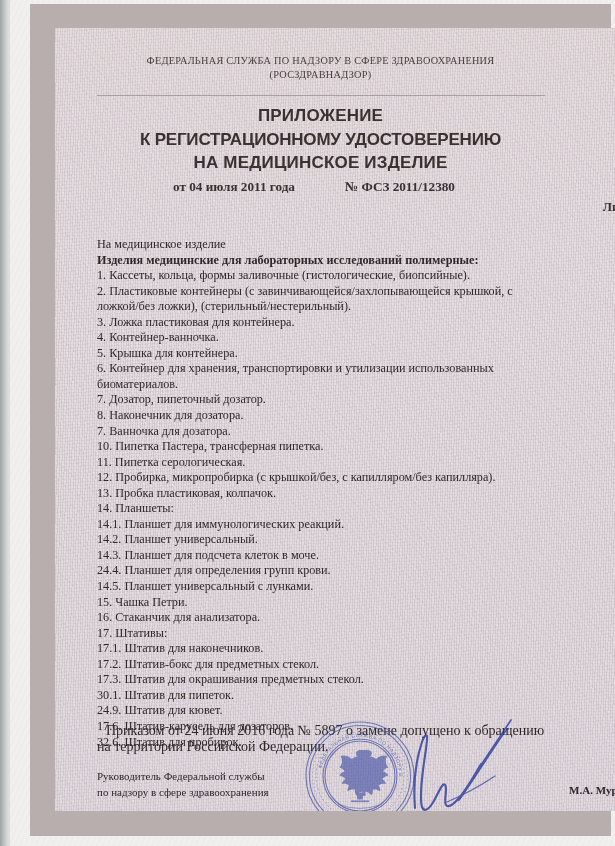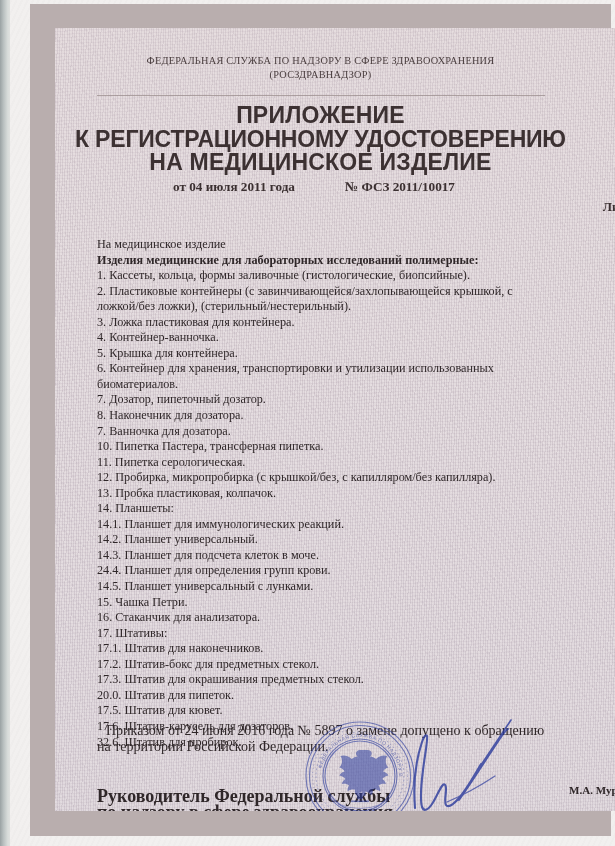--- a/index.html
+++ b/index.html
@@ -114,21 +114,21 @@
     opacity: 0.75;
   }
 
   .title {
     position: absolute;
     left: 0; top: 76px;
     width: 531px;
     text-align: center;
     font-family: "Liberation Sans", sans-serif;
     font-weight: bold;
-    font-size: 23px;
+    font-size: 17px;
     color: #3c3132;
     line-height: 23.5px;
     letter-spacing: 0.2px;
   }
   .title .l2 { letter-spacing: -0.2px; }
 
   .docline {
     position: absolute;
     left: 0; top: 151px;
     width: 531px;
@@ -168,23 +168,23 @@
     width: 462px;
     font-size: 14px;
     color: #2f2729;
     line-height: 15.5px;
     text-indent: 9px;
   }
 
   
   .sig-title {
     position: absolute;
-    left: 42px; top: 760px;
-    font-weight: bold;
-    font-size: 18px;
+    left: 42px; top: 740px;
+    font-weight: normal;
+    font-size: 11px;
     color: #2f2729;
     line-height: 16px;
   }
   .sig-name {
     position: absolute;
     right: 20px; top: 756px;
     font-weight: bold;
     font-size: 11px;
     color: #2f2729;
   }
@@ -231,21 +231,21 @@
       <div class="rule"></div>
 
       <div class="title">
         <div>ПРИЛОЖЕНИЕ</div>
         <div class="l2">К РЕГИСТРАЦИОННОМУ УДОСТОВЕРЕНИЮ</div>
         <div>НА МЕДИЦИНСКОЕ ИЗДЕЛИЕ</div>
       </div>
 
       <div class="docline">
         <span class="date">от  04 июля 2011 года</span>
-        <span class="num">№  ФСЗ 2011/10017</span>
+        <span class="num">№  ФСЗ 2011/12380</span>
       </div>
       <div class="sheet">Лист  1</div>
 
       <div class="body-block">
         <div class="row">На медицинское изделие</div>
         <div class="row b">Изделия медицинские для лабораторных исследований полимерные:</div>
         <div id="item-list">
             <div class="row">1. Кассеты, кольца, формы заливочные (гистологические, биопсийные).</div>
             <div class="row">2. Пластиковые контейнеры (с завинчивающейся/захлопывающейся крышкой, с ложкой/без ложки), (стерильный/нестерильный).</div>
             <div class="row">3. Ложка пластиковая для контейнера.</div>
@@ -264,22 +264,22 @@
             <div class="row">14.2. Планшет универсальный.</div>
             <div class="row">14.3. Планшет для подсчета клеток в моче.</div>
             <div class="row">24.4. Планшет для определения групп крови.</div>
             <div class="row">14.5. Планшет универсальный с лунками.</div>
             <div class="row">15. Чашка Петри.</div>
             <div class="row">16. Стаканчик для анализатора.</div>
             <div class="row">17. Штативы:</div>
             <div class="row">17.1. Штатив для наконечников.</div>
             <div class="row">17.2. Штатив-бокс для предметных стекол.</div>
             <div class="row">17.3. Штатив для окрашивания предметных стекол.</div>
-            <div class="row">20.0. Штатив для пипеток.</div>
-            <div class="row">17.5. Штатив для кювет.</div>
+            <div class="row">30.1. Штатив для пипеток.</div>
+            <div class="row">24.9. Штатив для кювет.</div>
             <div class="row">17.6. Штатив-карусель для дозаторов.</div>
             <div class="row">32.6. Штатив для пробирок.</div>
           </div>
       </div>
 
       <div class="decree">Приказом от 24 июня 2016 года № 5897 о замене допущено к обращению на территории Российской Федерации.</div>
 
       <div class="sig-title">
         <div>Руководитель Федеральной службы</div>
         <div>по надзору в сфере здравоохранения</div>

